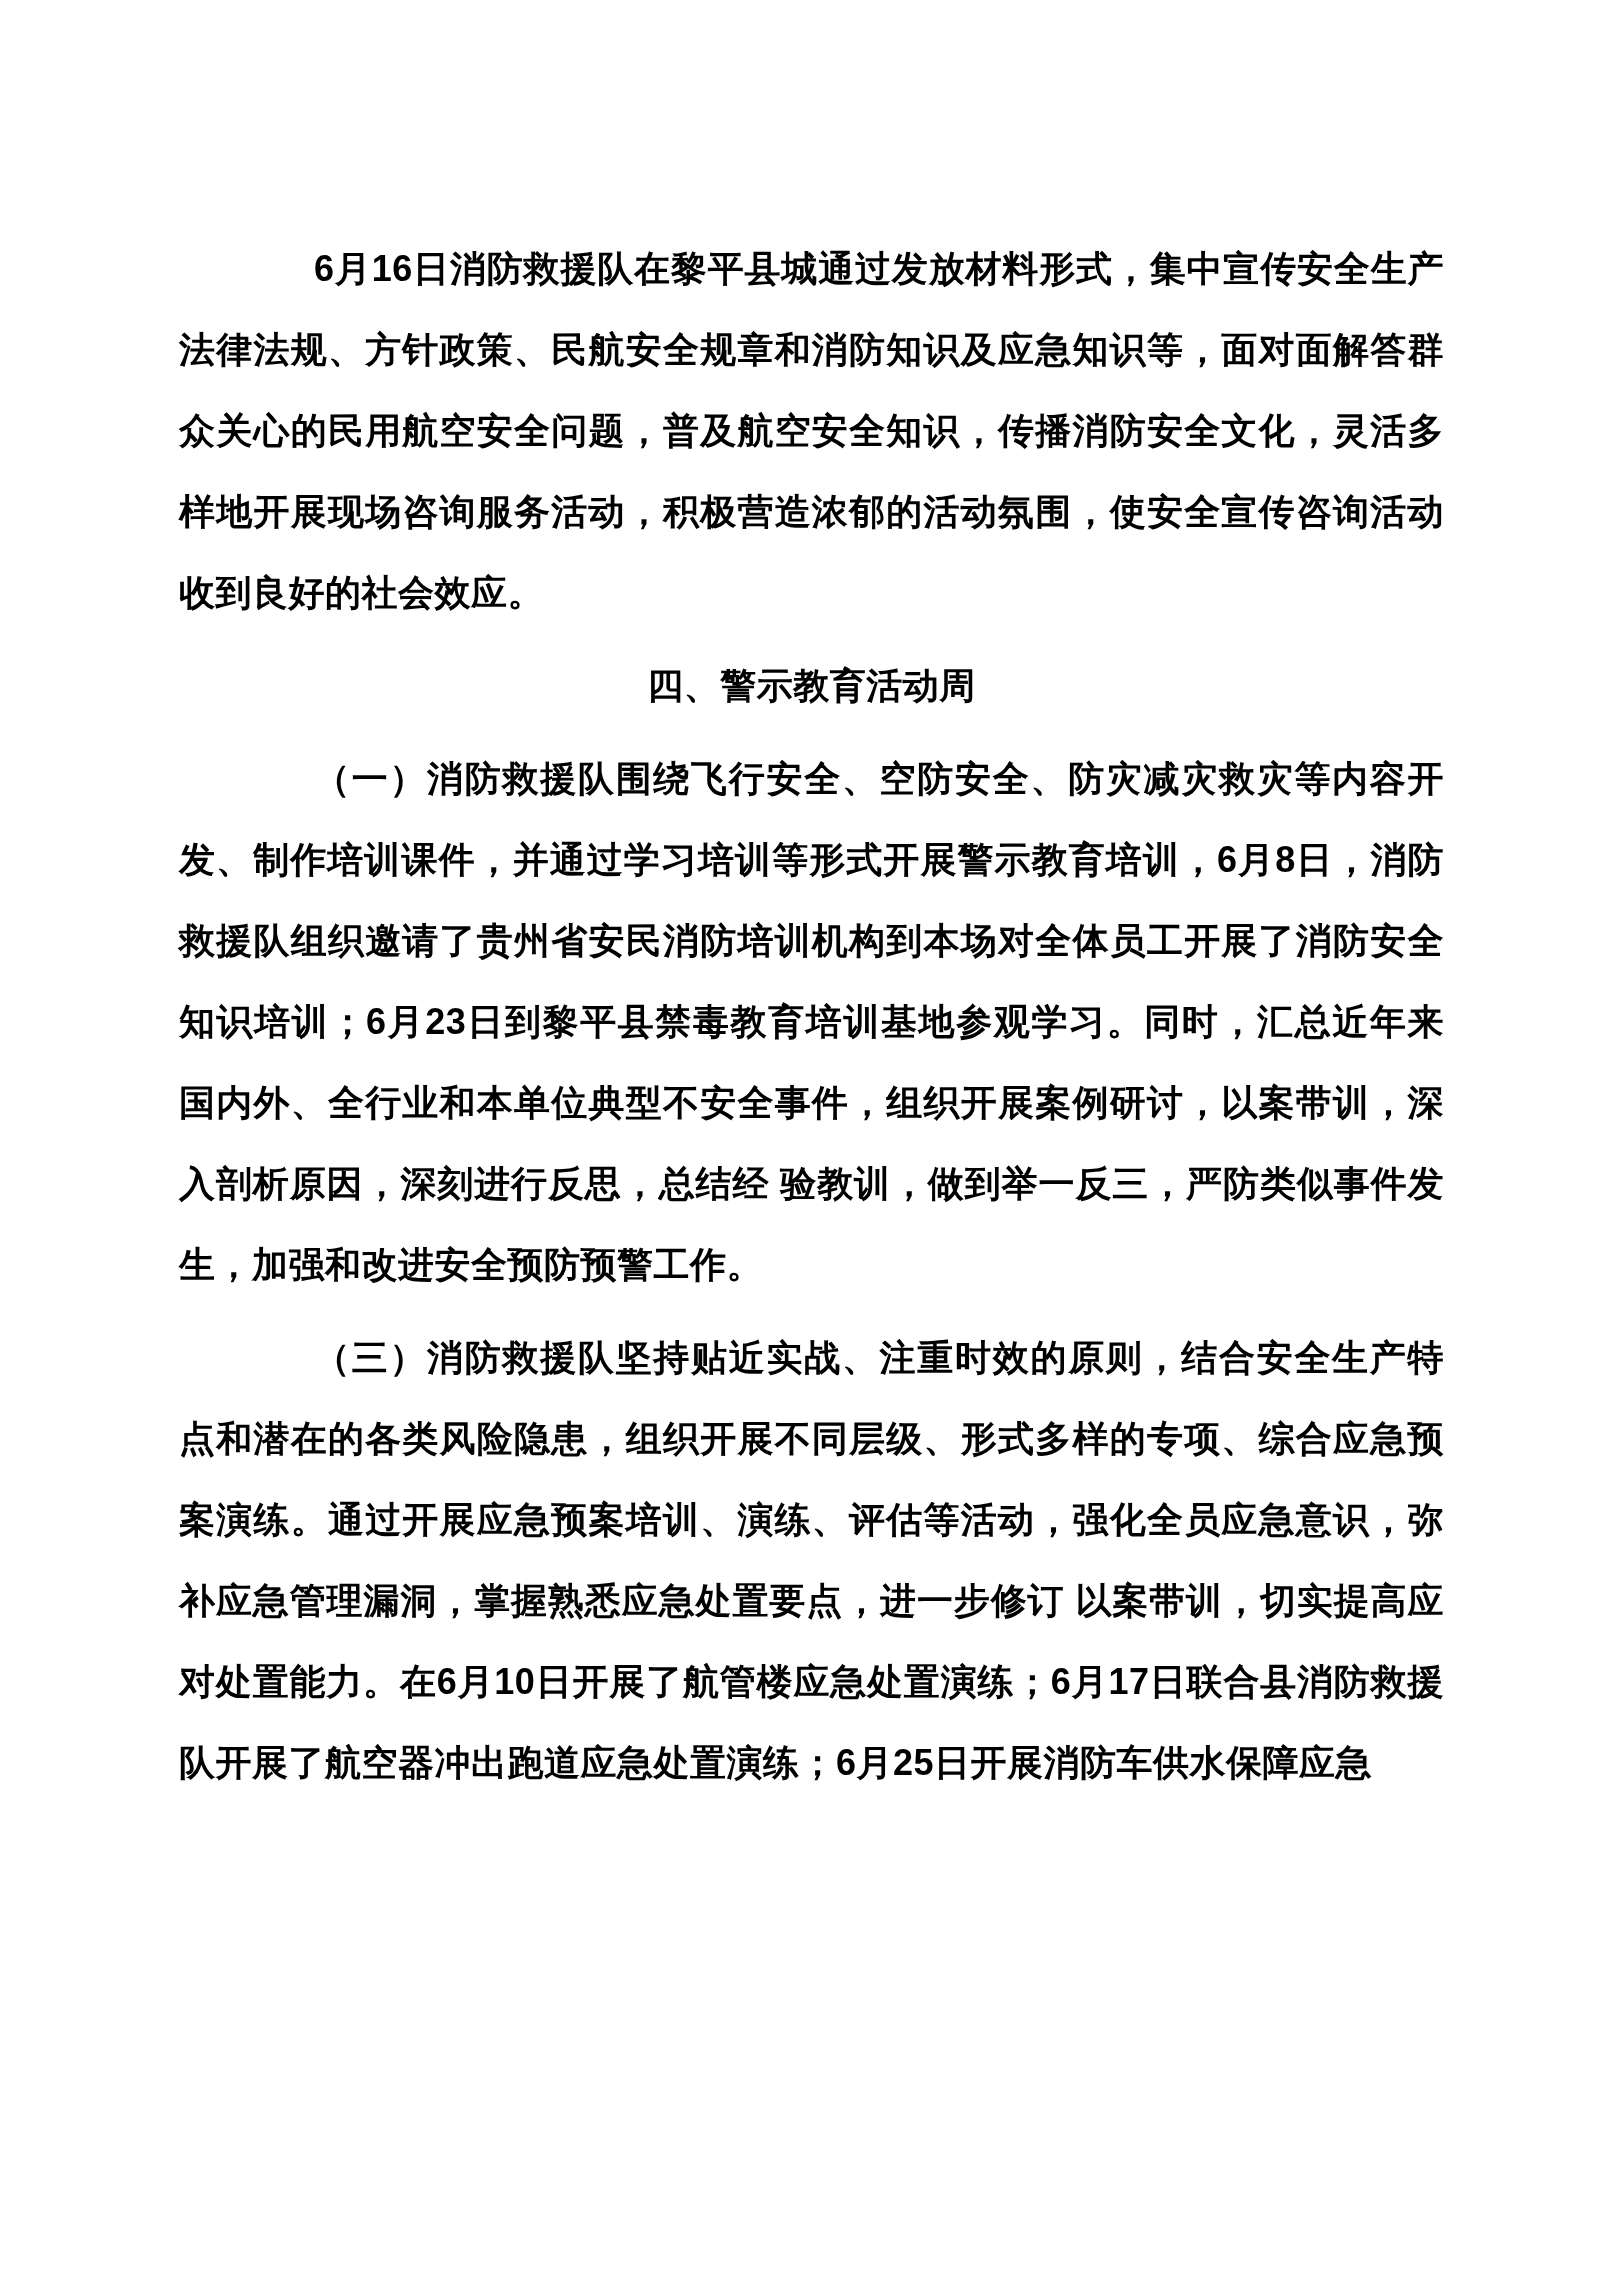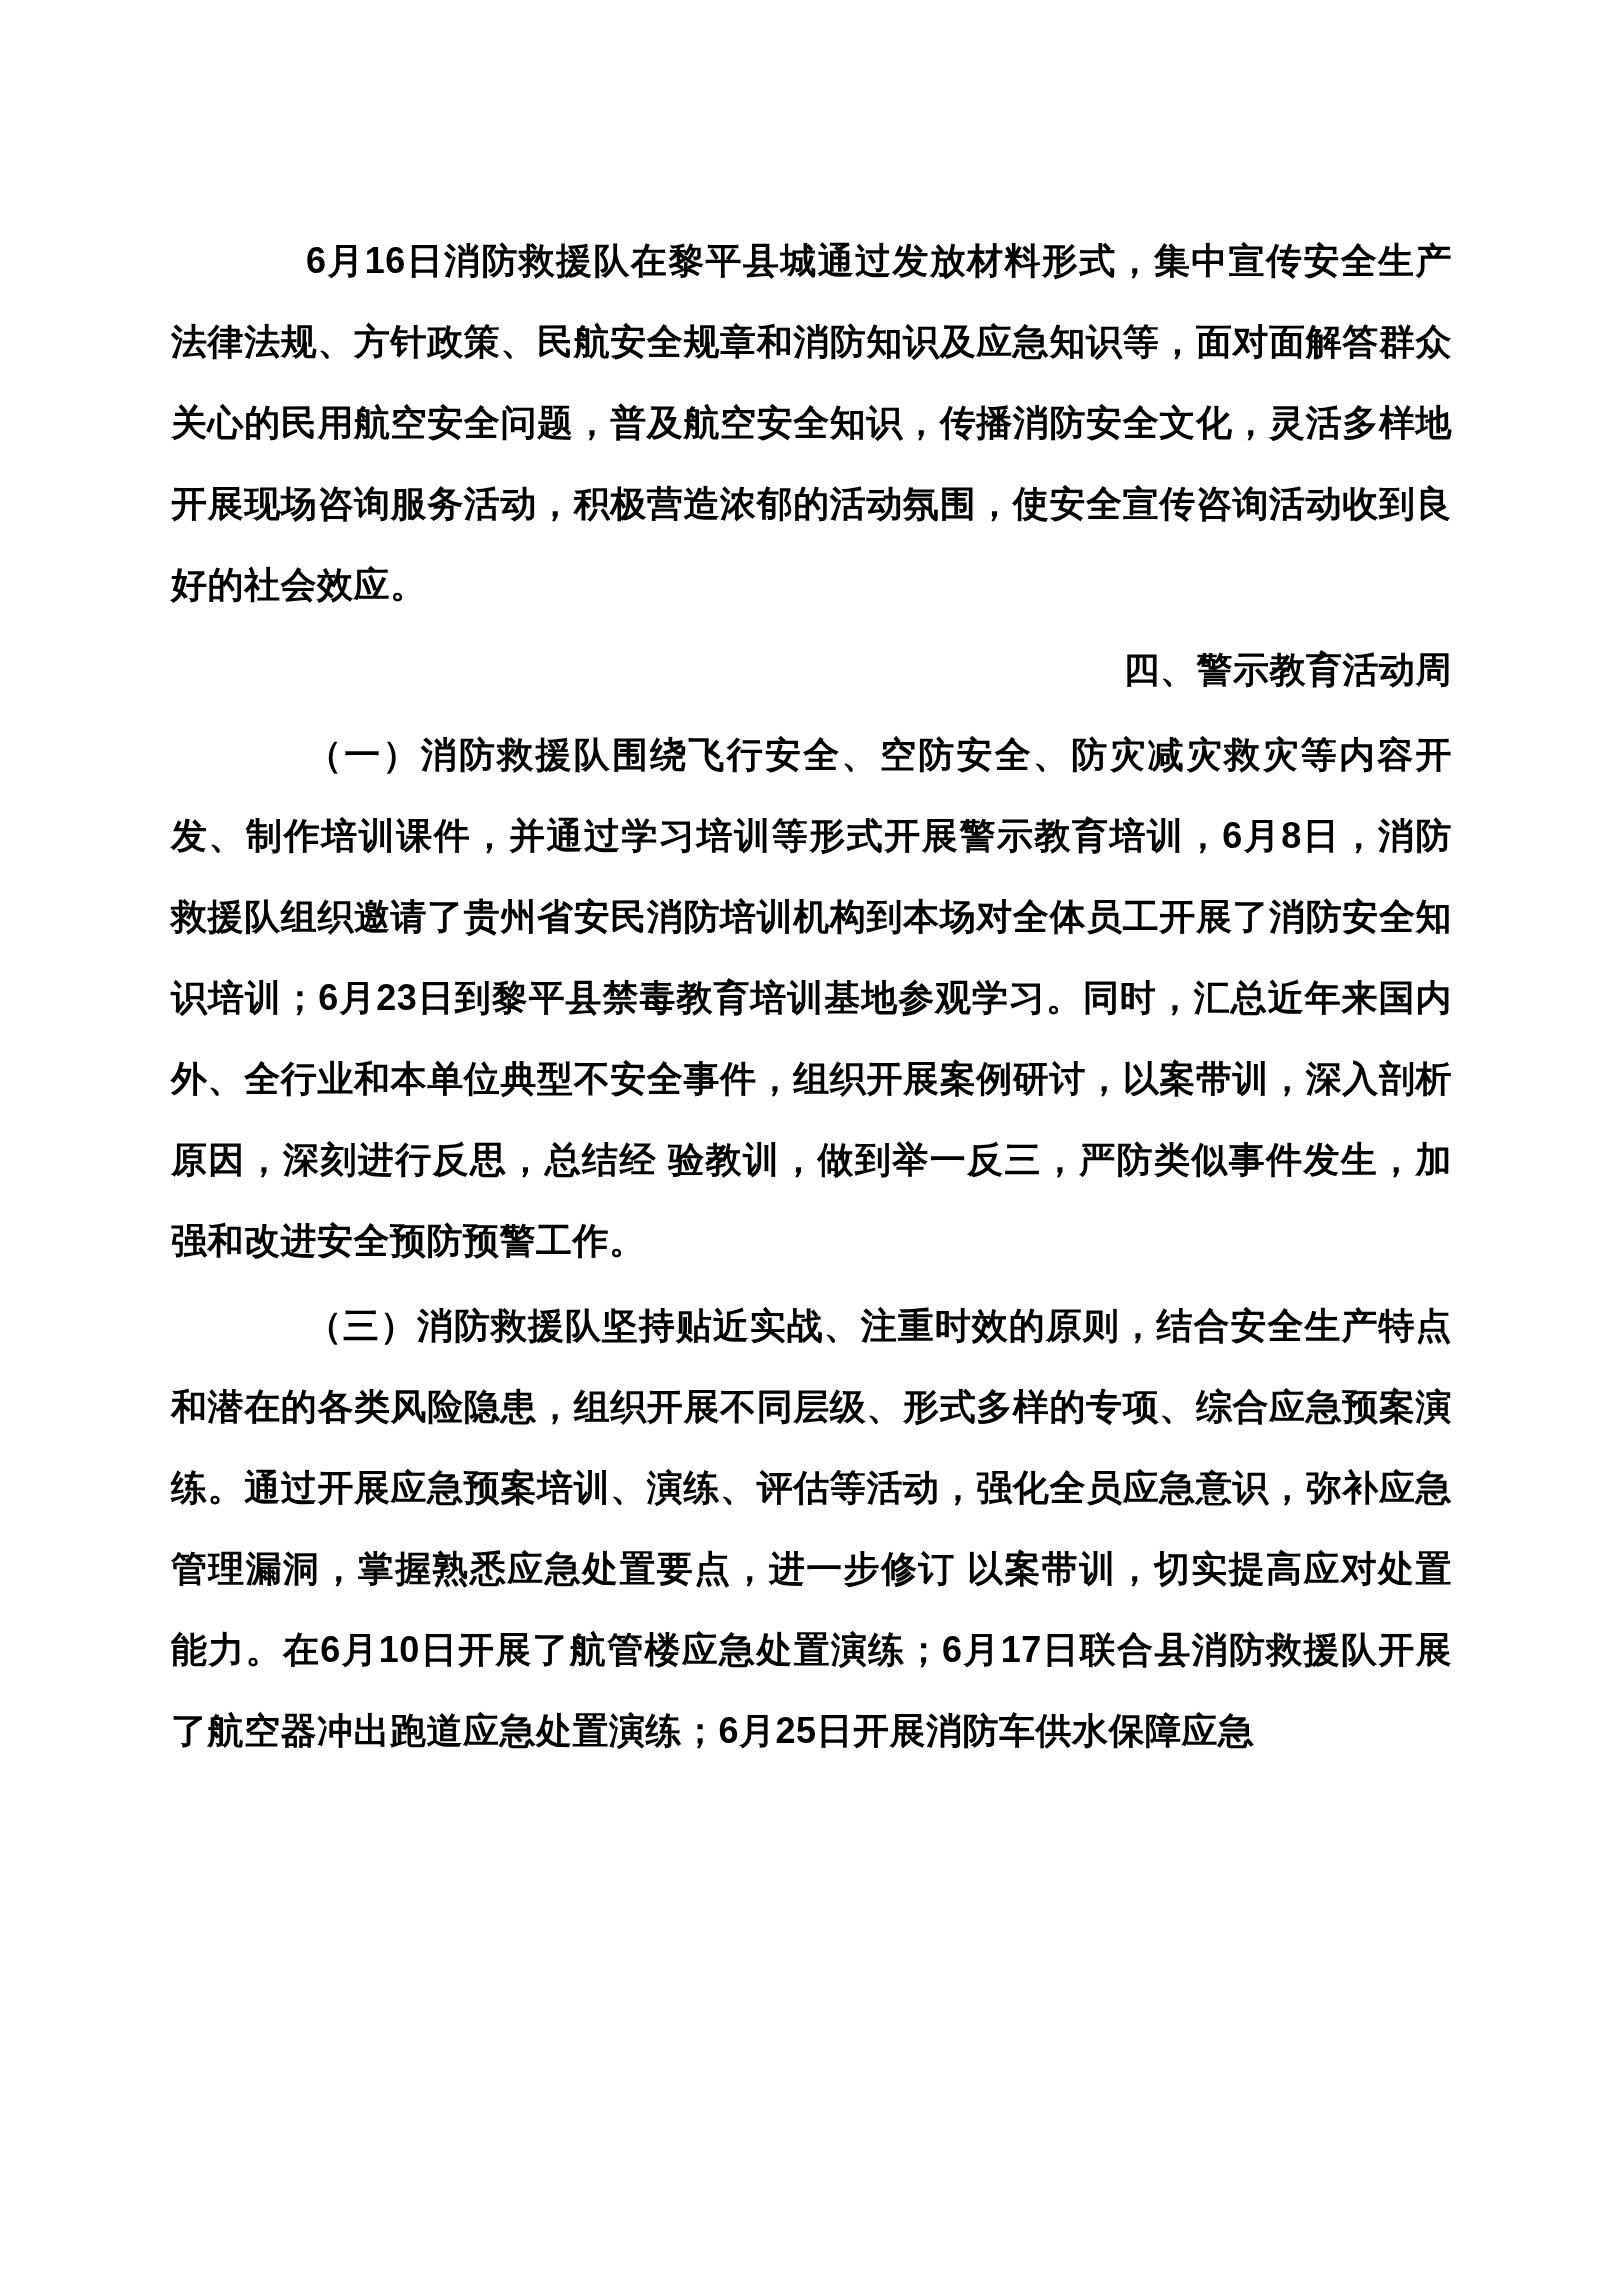--- a/index.html
+++ b/index.html
@@ -14,35 +14,35 @@
     font-family: "Liberation Sans", "DejaVu Sans", sans-serif;
   }
   .page {
     width: 1621px;
     height: 2293px;
     background: #ffffff;
     padding: 216px 165px 0 167px;
     overflow: hidden;
   }
   .doc p {
-    margin: 4px;
+    margin: 12px;
     font-size: 36px;
     line-height: 81px;
     color: #000000;
     font-weight: 600;
     text-align: justify;
     letter-spacing: 0.5px;
     word-break: break-all;
   }
   .doc p.indent {
     text-indent: 135px;
   }
   .doc p.heading {
     text-indent: 0;
-    text-align: right;
+    text-align: center;
   }
 </style>
 </head>
 <body>
 
 <div class="page">
   <div class="doc">
       <p class=" indent">6月16日消防救援队在黎平县城通过发放材料形式，集中宣传安全生产法律法规、方针政策、民航安全规章和消防知识及应急知识等，面对面解答群众关心的民用航空安全问题，普及航空安全知识，传播消防安全文化，灵活多样地开展现场咨询服务活动，积极营造浓郁的活动氛围，使安全宣传咨询活动收到良好的社会效应。</p>
       <p class="heading">四、警示教育活动周</p>
       <p class=" indent">（一）消防救援队围绕飞行安全、空防安全、防灾减灾救灾等内容开发、制作培训课件，并通过学习培训等形式开展警示教育培训，6月8日，消防救援队组织邀请了贵州省安民消防培训机构到本场对全体员工开展了消防安全知识培训；6月23日到黎平县禁毒教育培训基地参观学习。同时，汇总近年来国内外、全行业和本单位典型不安全事件，组织开展案例研讨，以案带训，深入剖析原因，深刻进行反思，总结经 验教训，做到举一反三，严防类似事件发生，加强和改进安全预防预警工作。</p>

